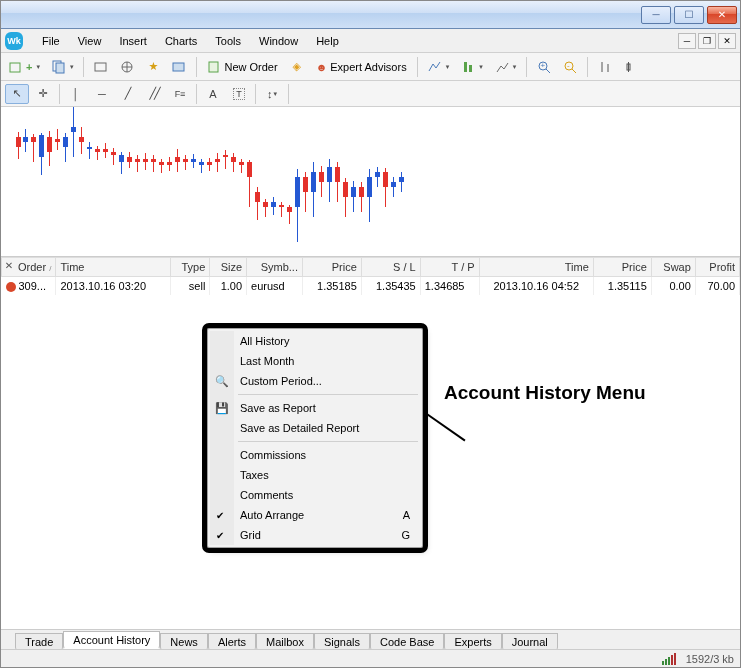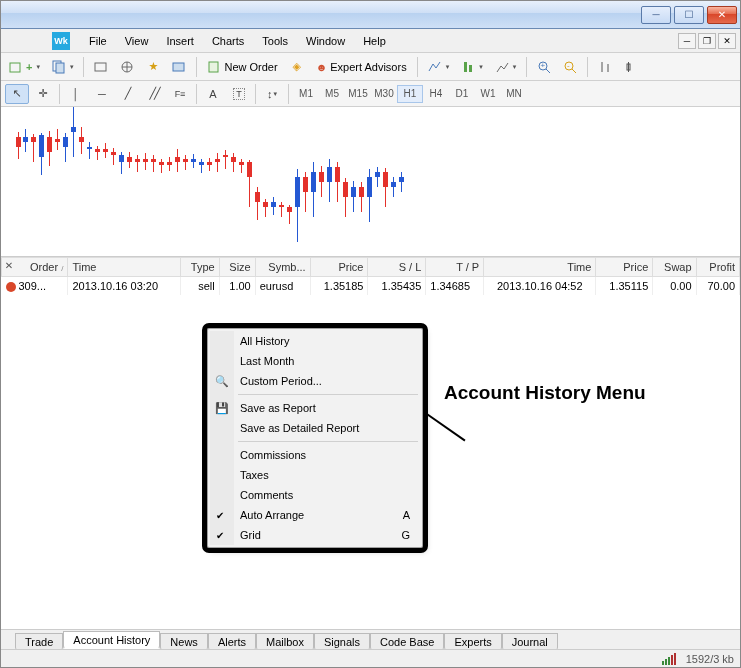--- a/index.html
+++ b/index.html
@@ -5,21 +5,21 @@
 * { box-sizing: border-box; margin: 0; padding: 0; }
 body { font-family: "Segoe UI", Tahoma, sans-serif; font-size: 11px; background: #fff; width: 741px; height: 668px; border: 1px solid #888; position: relative; overflow: hidden; }
 
 .titlebar { height: 28px; background: linear-gradient(#e8f0fb, #cedff5 45%, #b9d2f0 46%, #cfe0f6); border-bottom: 1px solid #6b8ab3; display: flex; align-items: center; justify-content: flex-end; padding: 0 3px; gap: 3px; }
 .winbtn { width: 30px; height: 18px; border: 1px solid #5a7aa9; border-radius: 2px; display: flex; align-items: center; justify-content: center; font-size: 10px; cursor: pointer; }
 .winbtn.min { background: linear-gradient(#e5eefc, #c8dbf5); color: #3a5a8a; }
 .winbtn.max { background: linear-gradient(#e5eefc, #c8dbf5); color: #3a5a8a; }
 .winbtn.close { background: linear-gradient(#f9b5a0, #e56a4d 45%, #d9472a 46%, #e56a4d); color: #fff; border-color: #a83a22; }
 
 .menubar { height: 24px; background: #f0f0f0; display: flex; align-items: center; padding-left: 4px; border-bottom: 1px solid #d0d0d0; position: relative; }
-.menubar .app-icon { width: 18px; height: 18px; background: #25a9e0; border-radius: 0; margin-right: 10px; display: flex; align-items: center; justify-content: center; color: #fff; font-size: 9px; font-weight: bold; margin-left: 47px; }
+.menubar .app-icon { width: 18px; height: 18px; background: #25a9e0; border-radius: 6px; margin-right: 10px; display: flex; align-items: center; justify-content: center; color: #fff; font-size: 9px; font-weight: bold; }
 .menubar .mi { padding: 2px 9px; cursor: pointer; }
 .mdi-controls { position: absolute; right: 4px; display: flex; gap: 2px; }
 .mdi-controls span { width: 18px; height: 16px; border: 1px solid #bbb; background: #f4f4f4; display: flex; align-items: center; justify-content: center; font-size: 9px; cursor: pointer; }
 
 .toolbar { height: 28px; background: #f5f5f5; border-bottom: 1px solid #d0d0d0; display: flex; align-items: center; padding: 0 4px; gap: 4px; }
 .tbtn { height: 22px; min-width: 22px; padding: 0 3px; border: 1px solid transparent; display: flex; align-items: center; justify-content: center; cursor: pointer; border-radius: 2px; font-size: 11px; gap: 3px; }
 .tsep { width: 1px; height: 20px; background: #ccc; margin: 0 2px; }
 .dropind { font-size: 7px; color: #555; margin-left: 1px; }
 
 .toolbar2 { height: 26px; background: #f5f5f5; border-bottom: 1px solid #d0d0d0; display: flex; align-items: center; padding: 0 4px; gap: 2px; }
@@ -32,21 +32,21 @@
 .candle { position: absolute; width: 5px; }
 .candle .wick { position: absolute; left: 2px; width: 1px; background: currentColor; }
 .candle .body { position: absolute; left: 0; width: 5px; background: currentColor; }
 .red { color: #e4312b; }
 .blue { color: #2458d3; }
 
 .terminal { position: relative; }
 .close-term { position: absolute; left: 2px; top: 2px; width: 12px; height: 12px; font-size: 10px; color: #555; cursor: pointer; display: flex; align-items: center; justify-content: center; }
 table.grid { width: 100%; border-collapse: collapse; font-size: 11px; }
 table.grid th { background: #f4f4f4; border: 1px solid #ddd; padding: 3px 4px; font-weight: normal; color: #333; text-align: left; white-space: nowrap; }
-table.grid th:first-child { padding-left: 28px; }
+table.grid th:first-child { padding-left: 16px; }
 table.grid td { border-right: 1px solid #eee; padding: 3px 4px; white-space: nowrap; }
 .row1 td { background: #fff; }
 .order-icon { width: 10px; height: 10px; background: #d9472a; border-radius: 50%; display: inline-block; margin-right: 3px; vertical-align: middle; }
 .summary td { background: #e0e0e0; font-weight: bold; }
 
 .ctxmenu { position: absolute; left: 206px; top: 327px; width: 216px; background: #f2f2f2; border: 1px solid #a0a0a0; border-radius: 2px; box-shadow: 3px 3px 6px rgba(0,0,0,0.25); z-index: 50; padding: 2px; outline: 5px solid #000; }
 .ctxmenu .iconcol { position: absolute; left: 2px; top: 2px; bottom: 2px; width: 24px; background: #eaeaea; }
 .cmi { position: relative; padding: 4px 10px 4px 30px; cursor: pointer; display: flex; align-items: center; justify-content: space-between; }
 .cmi .ck { position: absolute; left: 6px; font-size: 10px; }
 .cmi .icn { position: absolute; left: 4px; width: 16px; height: 16px; display: flex; align-items: center; justify-content: center; font-size: 11px; }
@@ -208,31 +208,20 @@
       <span style="font-size:9px">F≡</span>
     </div>
   <div class="tsep"></div>
   <div class="t2btn">A</div>
   <div class="t2btn">
       <span style="border:1px dotted #888;padding:0 2px;font-size:9px">T</span>
     </div>
   <div class="tsep"></div>
   <div class="t2btn">↕<span class="dropind">▾</span></div>
   <div class="tsep"></div>
-  <div id="tflist" style="display:flex">
-      <div class="tf">M1</div>
-      <div class="tf">M5</div>
-      <div class="tf">M15</div>
-      <div class="tf">M30</div>
-      <div class="tf on">H1</div>
-      <div class="tf">H4</div>
-      <div class="tf">D1</div>
-      <div class="tf">W1</div>
-      <div class="tf">MN</div>
-    </div>
 </div>
 
 <div class="chart" id="chart">
     <div class="candle red" style="left: 15px;">
       <div class="wick" style="top: 25px; height: 27px;"></div>
       <div class="body" style="top: 30px; height: 10px;"></div>
     </div>
     <div class="candle blue" style="left: 22px;">
       <div class="wick" style="top: 22px; height: 23px;"></div>
       <div class="body" style="top: 30px; height: 5px;"></div>

